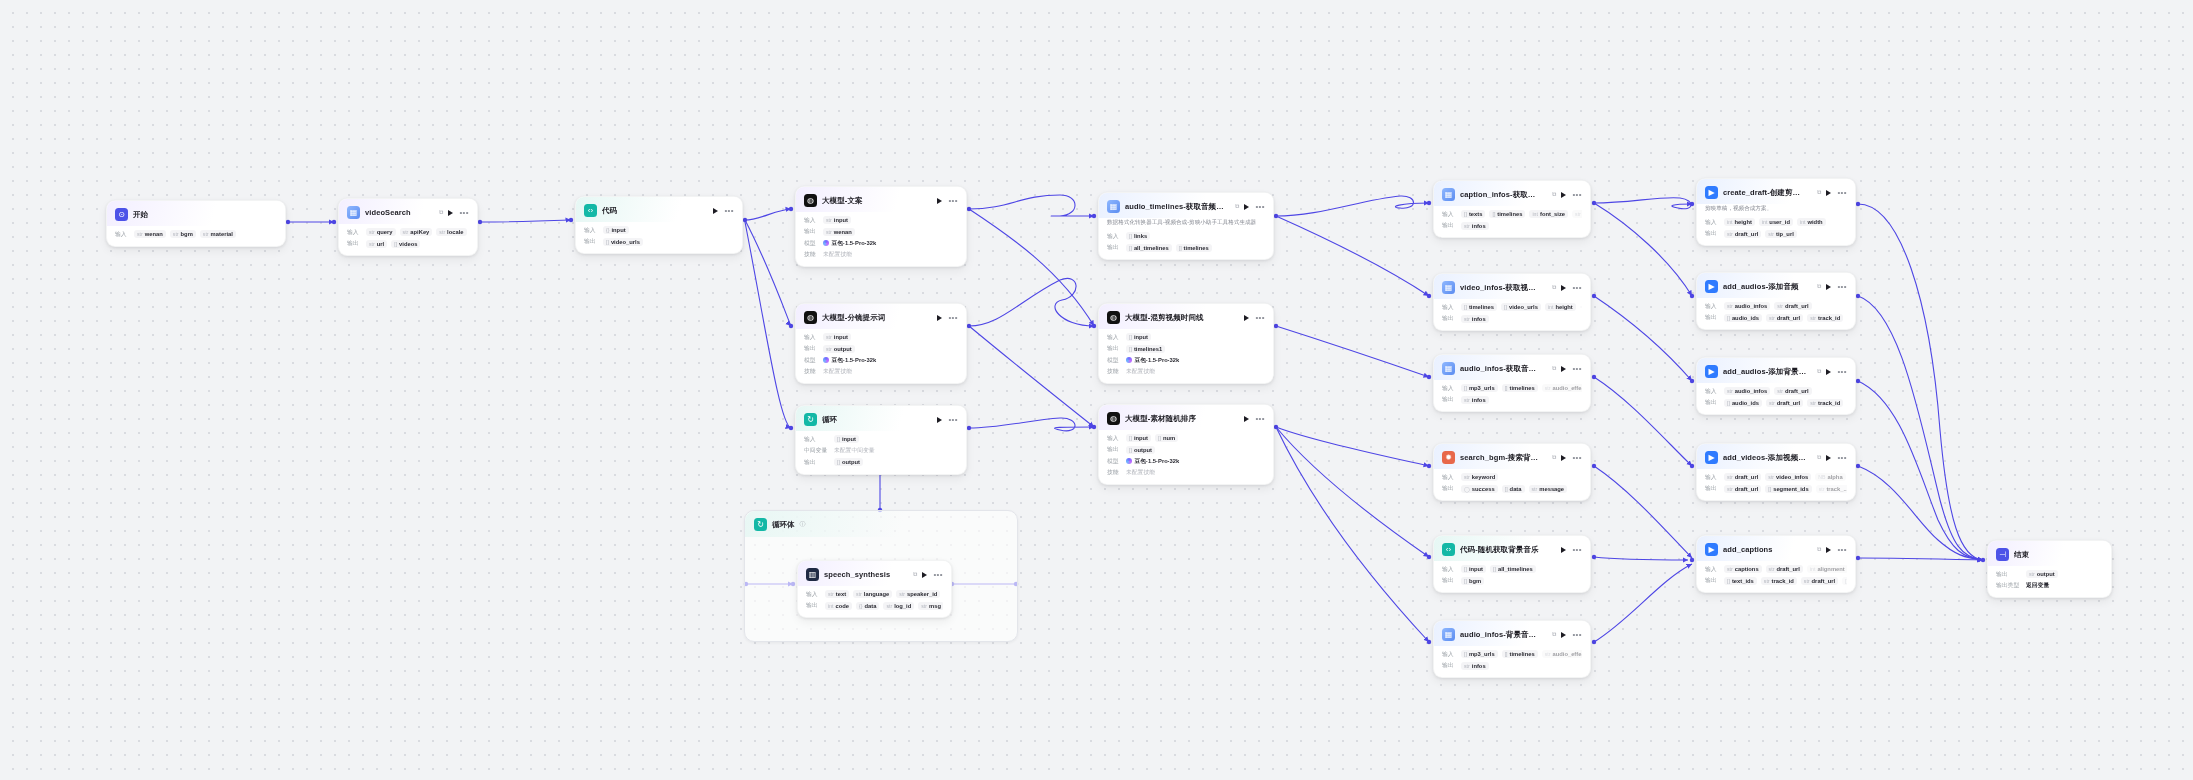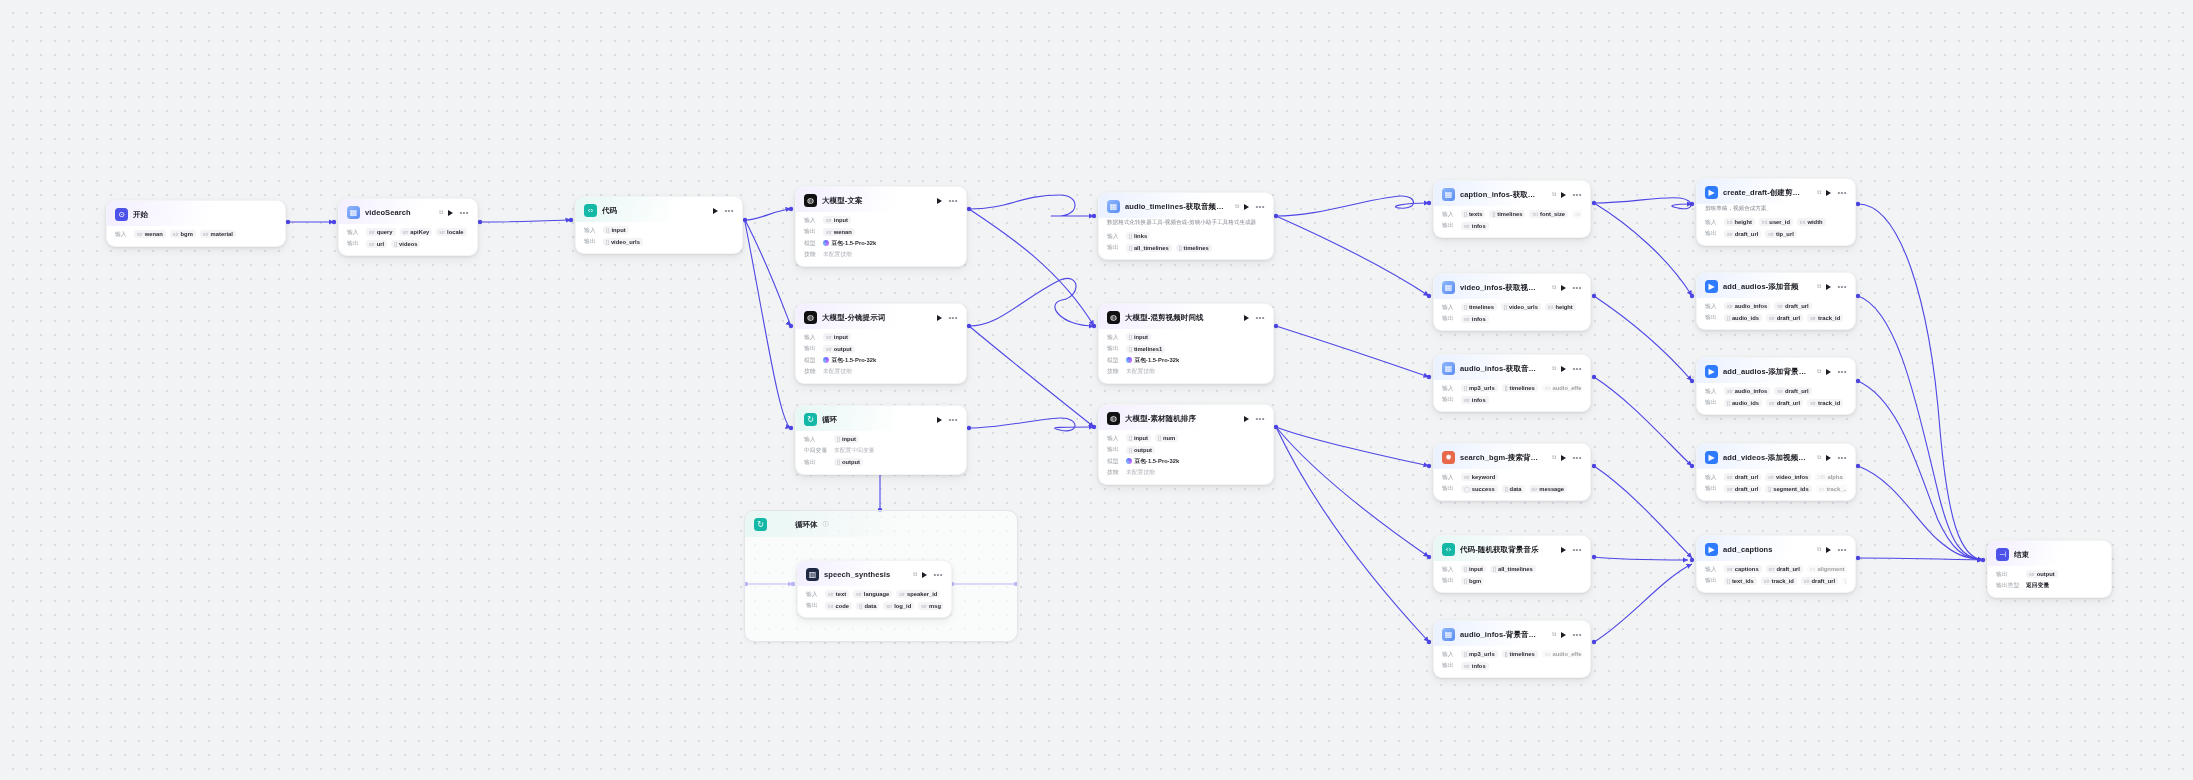--- a/index.html
+++ b/index.html
@@ -94,21 +94,21 @@
     border:1px solid #e3e5ea;
     border-radius:10px;
     box-shadow:0 1px 3px rgba(28,31,35,.06);
   }
   .group .ghdr{
     display:flex;align-items:center;gap:5px;
     padding:7px 9px 6px 9px;
     background:linear-gradient(105deg,#e8f7f4 0%,rgba(255,255,255,0) 58%);
     border-radius:10px 10px 0 0;
   }
-  .gtitle{font-size:7.5px;font-weight:bold;color:#1d1c23;margin-left:23px;}
+  .gtitle{font-size:7.5px;font-weight:bold;color:#1d1c23;}
   .ginfo{font-size:6px;color:#a8abb3;}
 </style>
 </head>
 <body>
 
 <div id="canvas">
 
   <svg id="edges">
     <defs>
       <marker id="arr" markerWidth="6" markerHeight="6" refX="5" refY="3" orient="auto">

